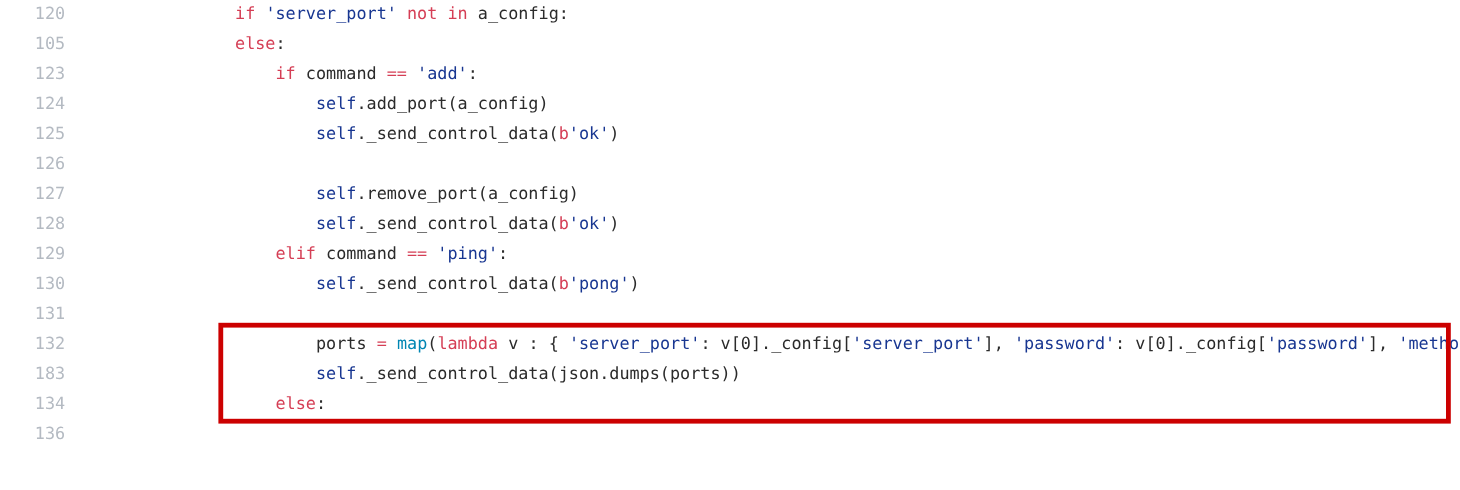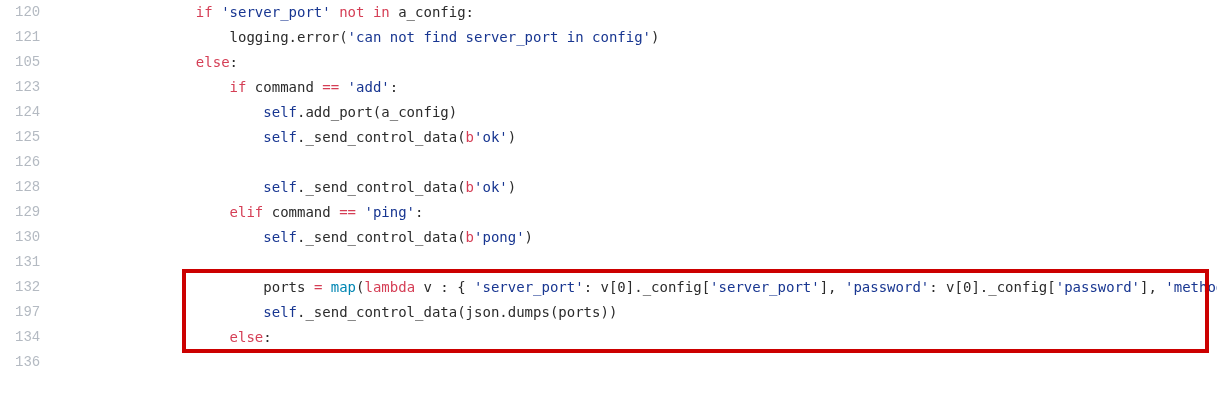--- a/index.html
+++ b/index.html
@@ -11,53 +11,52 @@
   body{
     background:var(--c-bg);
     font-family:"DejaVu Sans Mono","Liberation Mono",monospace;
     font-size:14px;
     color:var(--c-text);
   }
   .code-view{position:relative;width:1217px;height:408px;}
   .line{display:flex;height:25px;line-height:25px;white-space:pre;}
   .ln{
     flex:0 0 61px;
-    padding-left:15px;
+    padding-left:29px;
     color:var(--c-ln);
     user-select:none;
-    font-family:Liberation Mono, monospace;
   }
   .code{flex:0 0 auto;white-space:pre;}
   .tk-p{color:var(--c-text);}
   .tk-k{color:var(--c-k);}
   .tk-s{color:var(--c-s);}
   .tk-b{color:var(--c-b);}
   .tk-f{color:var(--c-f);}
   .annotation-rect{
     position:absolute;
     left:182px;top:269px;width:1027px;height:84px;
     border:4px solid var(--c-a);
     pointer-events:none;
   }
 </style>
 </head>
 <body>
 
 <div class="code-view">
   <div id="code-block">
       <div class="line"><span class="ln">120</span><span class="code">                <span class="tk-k">if</span><span class="tk-p"> </span><span class="tk-s">'server_port'</span><span class="tk-p"> </span><span class="tk-k">not</span><span class="tk-p"> </span><span class="tk-k">in</span><span class="tk-p"> a_config:</span></span></div>
-      <div class="line"><span class="ln">121</span><span class="code">                    <span class="tk-p">logging.error(</span><span class="tk-s">'can not find server_port in config'</span><span class="tk-p">)</span></span></div>
       <div class="line"><span class="ln">105</span><span class="code">                <span class="tk-k">else</span><span class="tk-p">:</span></span></div>
       <div class="line"><span class="ln">123</span><span class="code">                    <span class="tk-k">if</span><span class="tk-p"> command </span><span class="tk-k">==</span><span class="tk-p"> </span><span class="tk-s">'add'</span><span class="tk-p">:</span></span></div>
       <div class="line"><span class="ln">124</span><span class="code">                        <span class="tk-f">self</span><span class="tk-p">.add_port(a_config)</span></span></div>
       <div class="line"><span class="ln">125</span><span class="code">                        <span class="tk-f">self</span><span class="tk-p">._send_control_data(</span><span class="tk-k">b</span><span class="tk-s">'ok'</span><span class="tk-p">)</span></span></div>
       <div class="line"><span class="ln">126</span></div>
+      <div class="line"><span class="ln">127</span><span class="code">                        <span class="tk-f">self</span><span class="tk-p">.remove_port(a_config)</span></span></div>
       <div class="line"><span class="ln">128</span><span class="code">                        <span class="tk-f">self</span><span class="tk-p">._send_control_data(</span><span class="tk-k">b</span><span class="tk-s">'ok'</span><span class="tk-p">)</span></span></div>
       <div class="line"><span class="ln">129</span><span class="code">                    <span class="tk-k">elif</span><span class="tk-p"> command </span><span class="tk-k">==</span><span class="tk-p"> </span><span class="tk-s">'ping'</span><span class="tk-p">:</span></span></div>
       <div class="line"><span class="ln">130</span><span class="code">                        <span class="tk-f">self</span><span class="tk-p">._send_control_data(</span><span class="tk-k">b</span><span class="tk-s">'pong'</span><span class="tk-p">)</span></span></div>
       <div class="line"><span class="ln">131</span></div>
       <div class="line"><span class="ln">132</span><span class="code">                        <span class="tk-p">ports </span><span class="tk-k">=</span><span class="tk-p"> </span><span class="tk-b">map</span><span class="tk-p">(</span><span class="tk-k">lambda</span><span class="tk-p"> v : { </span><span class="tk-s">'server_port'</span><span class="tk-p">: v[0]._config[</span><span class="tk-s">'server_port'</span><span class="tk-p">], </span><span class="tk-s">'password'</span><span class="tk-p">: v[0]._config[</span><span class="tk-s">'password'</span><span class="tk-p">], </span><span class="tk-s">'method'</span></span></div>
-      <div class="line"><span class="ln">197</span><span class="code">                        <span class="tk-f">self</span><span class="tk-p">._send_control_data(json.dumps(ports))</span></span></div>
+      <div class="line"><span class="ln">183</span><span class="code">                        <span class="tk-f">self</span><span class="tk-p">._send_control_data(json.dumps(ports))</span></span></div>
       <div class="line"><span class="ln">134</span><span class="code">                    <span class="tk-k">else</span><span class="tk-p">:</span></span></div>
       <div class="line"><span class="ln">136</span><span class="code"></span></div>
     </div>
   <div class="annotation-rect"></div>
 </div>
 
 </body></html>

